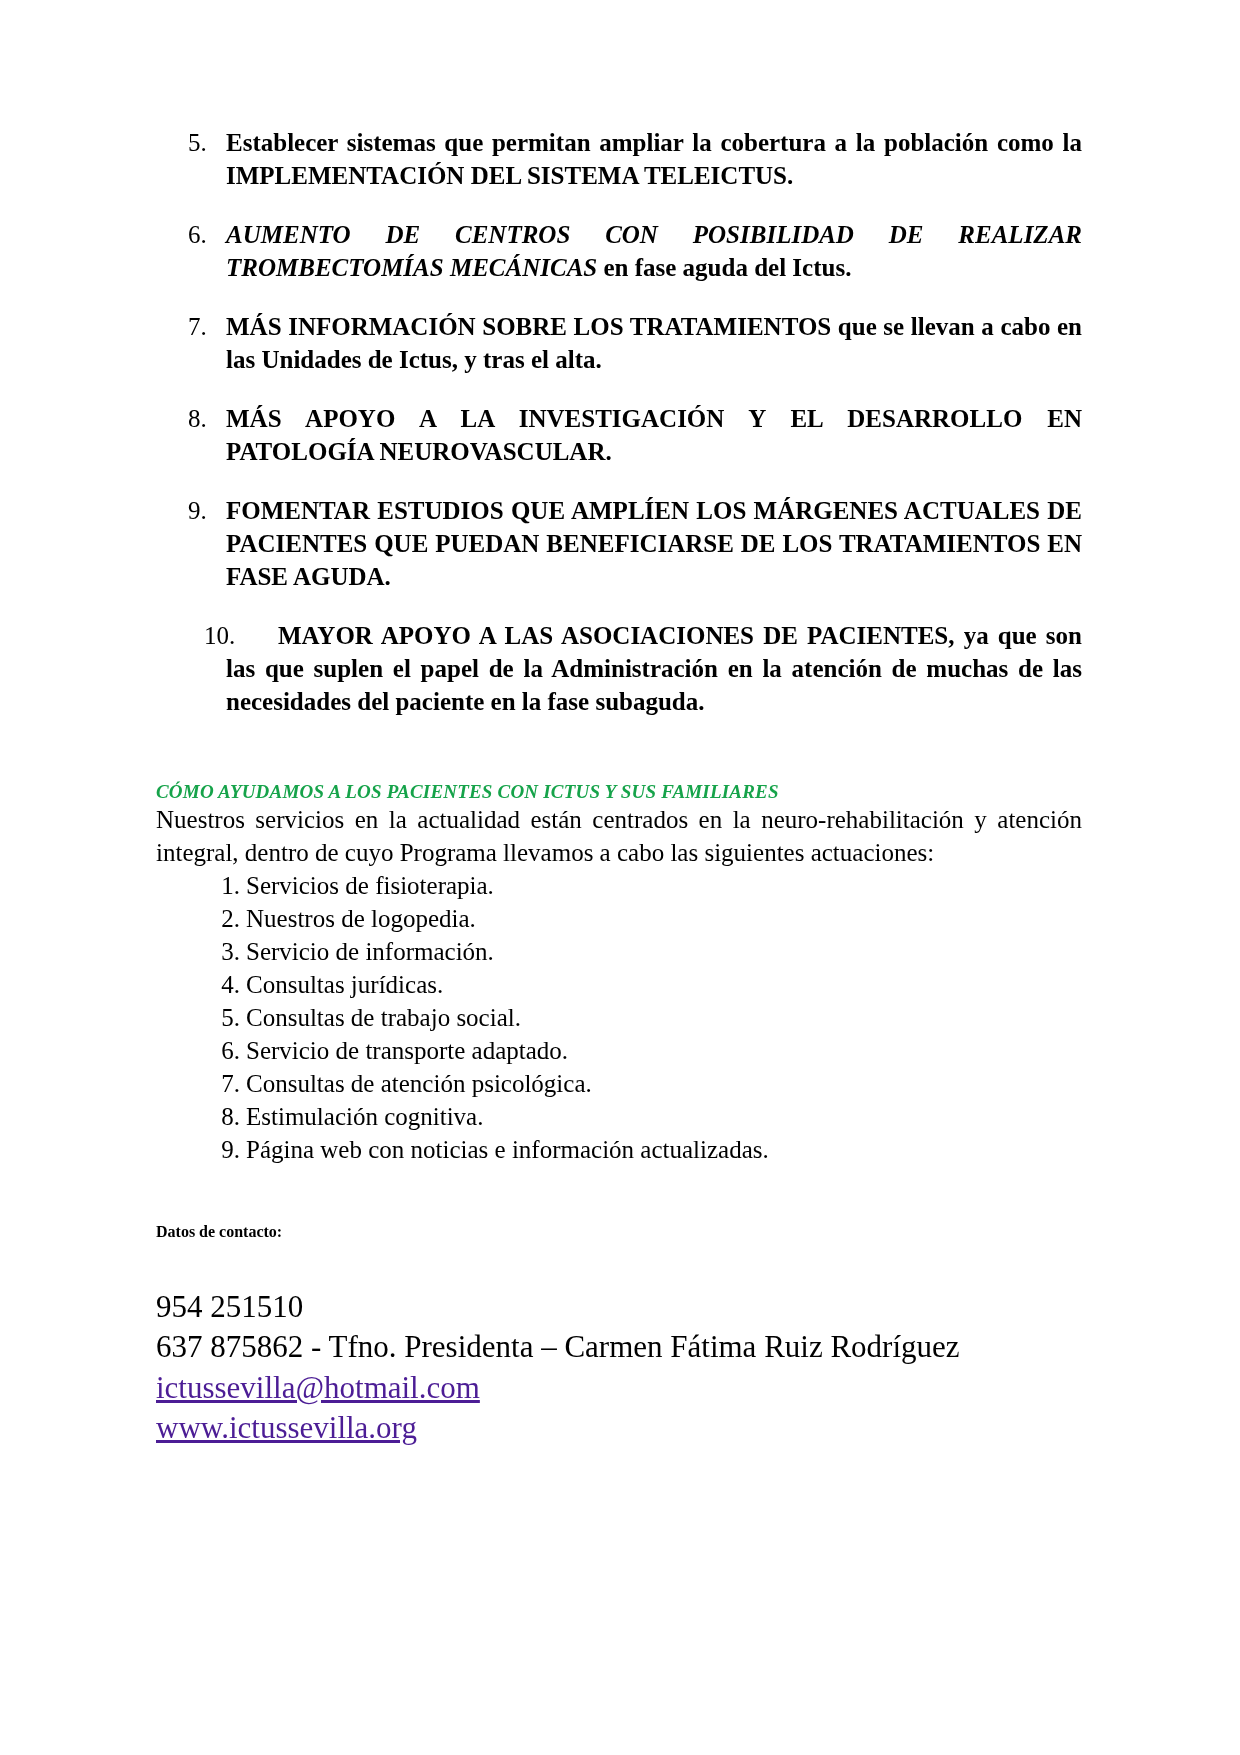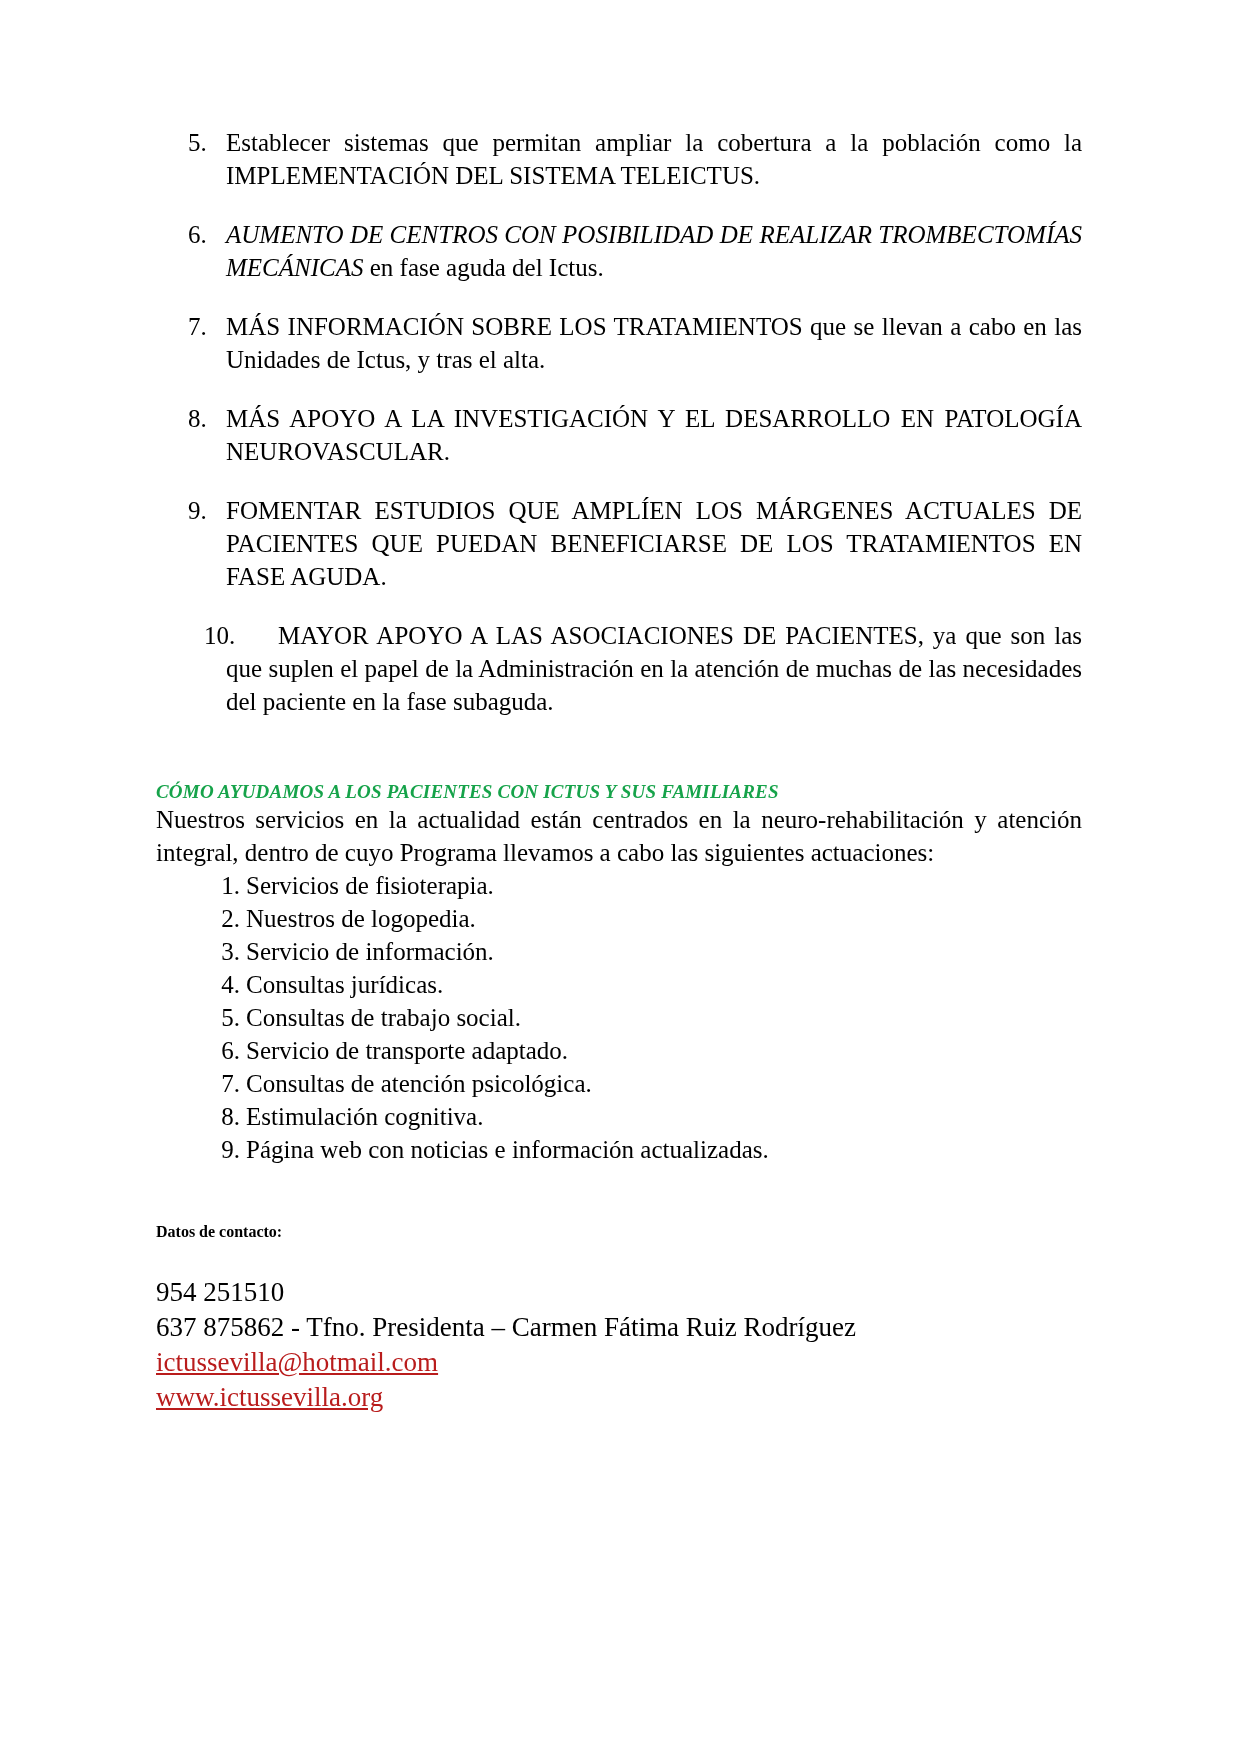--- a/index.html
+++ b/index.html
@@ -51,21 +51,21 @@
     position: absolute;
     left: 32px;
     top: 0;
     width: 46px;
     text-align: left;
     font-size: 25px;
   }
   .demand-item.wide-num { padding-left: 70px; }
   .demand-item.wide-num .demand-num { left: 48px; }
 
-  .demand-text { display: block; }
+  .demand-text { display: block; font-weight: bold; }
   .it { font-style: italic; }
   .tabgap { display: inline-block; width: 52px; }
 
   
   .green-heading {
     margin: 0;
     padding: 0;
     font-size: 19px;
     font-weight: bold;
     font-style: italic;
@@ -111,26 +111,27 @@
   
   .contact-gap-top { height: 56px; }
   .contact-title {
     margin: 0;
     font-size: 16px;
     font-weight: bold;
     line-height: 1.3;
   }
   .contact-gap-mid { height: 32px; }
   .contact-lines {
-    font-size: 27px;
+    font-size: 31px;
     line-height: 1.30;
+    margin-top: 12px;
   }
   .contact-line { display: block; }
   .link {
-    color: #b91c1c;
+    color: #4c1d95;
     text-decoration: underline;
     cursor: pointer;
   }
 </style>
 </head>
 <body>
 
 <div class="page">
   <div class="content">
 

